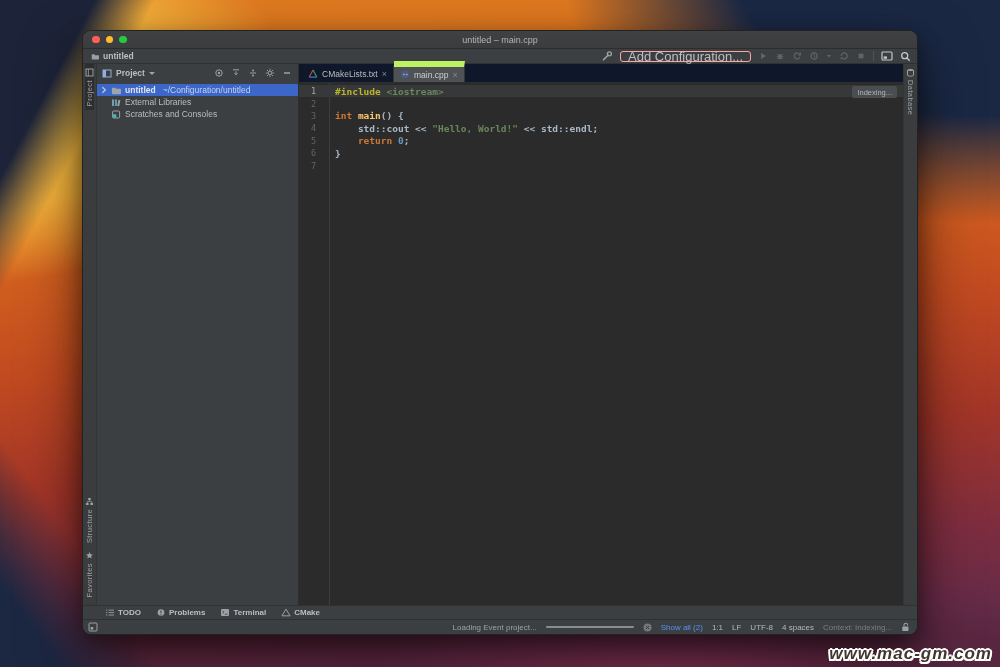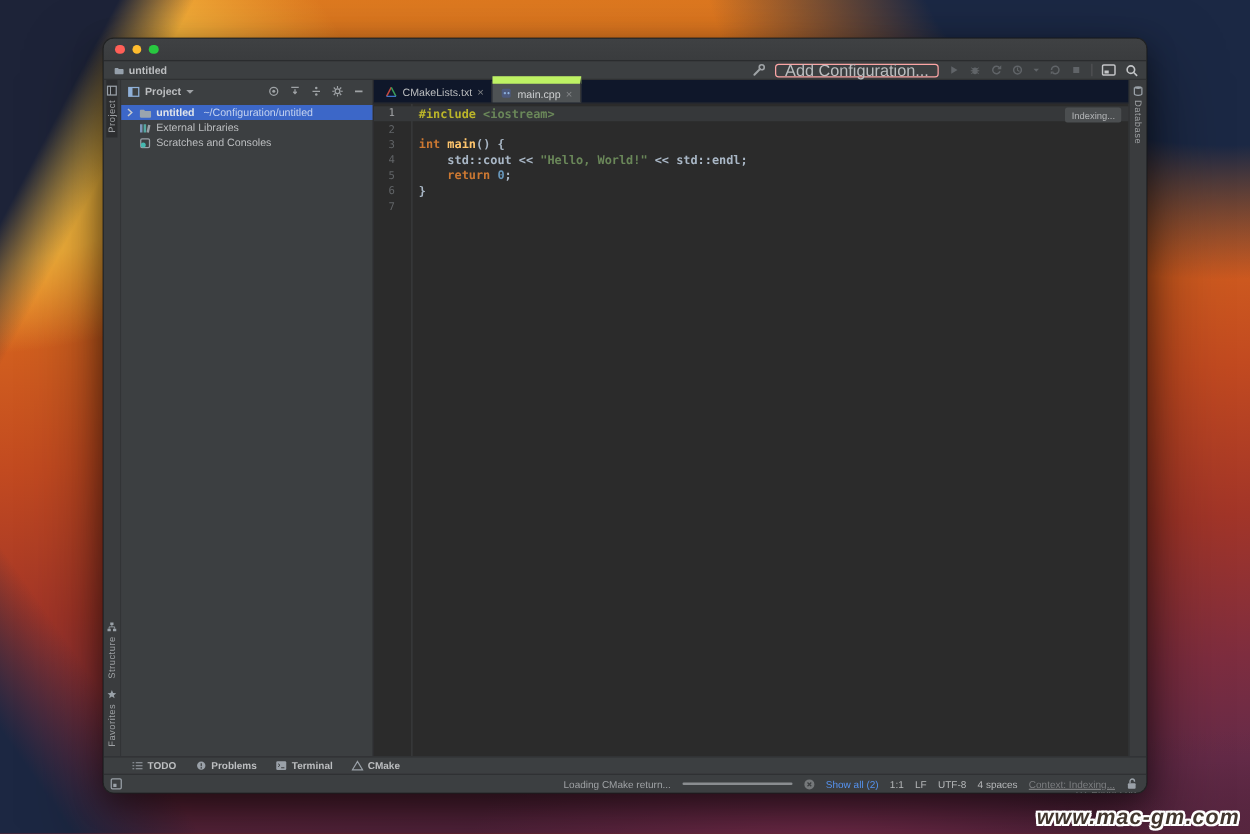--- a/index.html
+++ b/index.html
@@ -81,21 +81,21 @@
     display:flex;align-items:center;padding:0 8px 0 22px;}
   .bitems{display:flex;align-items:center;gap:15px;}
   .bitem{display:flex;align-items:center;gap:3px;font-size:8px;font-weight:bold;color:#bcbec0;}
   .eventlog{margin-left:auto;display:flex;align-items:center;gap:3px;font-size:8px;color:#bcbec0;margin-top:44px;}
   .statusbar{height:14px;flex:0 0 14px;background:#3c3f41;border-top:1px solid #2f3133;
     display:flex;align-items:center;padding:0 7px 0 5px;font-size:8px;color:#b6b8ba;}
   .sright{margin-left:auto;display:flex;align-items:center;gap:9px;}
   .sprog{color:#9fa2a5;}
   .ptrack{width:88px;height:2px;border-radius:1px;background:#8a8d90;display:inline-block;}
   .slink{color:#5693f1;}
-  .sctx{color:#7c7e80;text-decoration:underline;}
+  .sctx{color:#7c7e80;}
   
   .ico{display:inline-block;line-height:0;}
   .ico svg{display:block;width:100%;height:100%;}
   .i10{width:10px;height:10px}.i9{width:9px;height:9px}
   .i11{width:11px;height:11px}.i12{width:12px;height:12px}.iw10h9{width:10px;height:9px}.iw6h8{width:6px;height:8px}
   .iw9h10{width:9px;height:10px}.iw8h9{width:8px;height:9px}
   
   .watermark{position:absolute;right:8px;bottom:3px;font-size:17px;font-weight:bold;font-style:italic;
     color:#42362e;letter-spacing:1px;
     text-shadow:-1.5px -1.5px 0 #fff,1.5px -1.5px 0 #fff,-1.5px 1.5px 0 #fff,1.5px 1.5px 0 #fff,
@@ -106,20 +106,21 @@
 
 <div class="screen">
   <div class="window">
 
     <div class="titlebar">
       <div class="traffic">
         <span class="tl red"></span>
         <span class="tl yellow"></span>
         <span class="tl green"></span>
       </div>
+      <div class="wtitle">untitled – main.cpp</div>
     </div>
 
     <div class="navrow">
       <div class="crumb">
         <span class="ico iw8h9">
             <svg viewBox="0 0 11 9">
               <path d="M1 2.5c0-.6.4-1 1-1h2.6l1 1.2H10c.6 0 1 .4 1 1v3.8c0 .6-.4 1-1 1H2c-.6 0-1-.4-1-1z" fill="#95a0ab"></path>
             </svg>
           </span>
         <span>untitled</span>
@@ -424,21 +425,21 @@
     </div>
 
     <div class="statusbar">
       <span class="ico i10">
           <svg viewBox="0 0 10 10">
             <rect x="1" y="1" width="8" height="8" rx="1" fill="none" stroke="#9aa1a8"></rect>
             <rect x="2.6" y="5" width="2.6" height="2.6" fill="#9aa1a8"></rect>
           </svg>
         </span>
       <div class="sright">
-        <span class="sprog">Loading CMake return...</span>
+        <span class="sprog">Loading Event project...</span>
         <span class="ptrack"></span>
         <span class="ico i9">
             <svg viewBox="0 0 9 9">
               <circle cx="4.5" cy="4.5" r="4" fill="#75787a"></circle>
               <path d="M3 3l3 3M6 3L3 6" stroke="#3c3f41" stroke-width="1"></path>
             </svg>
           </span>
         <span class="slink">Show all (2)</span>
         <span>1:1</span>
         <span>LF</span>

